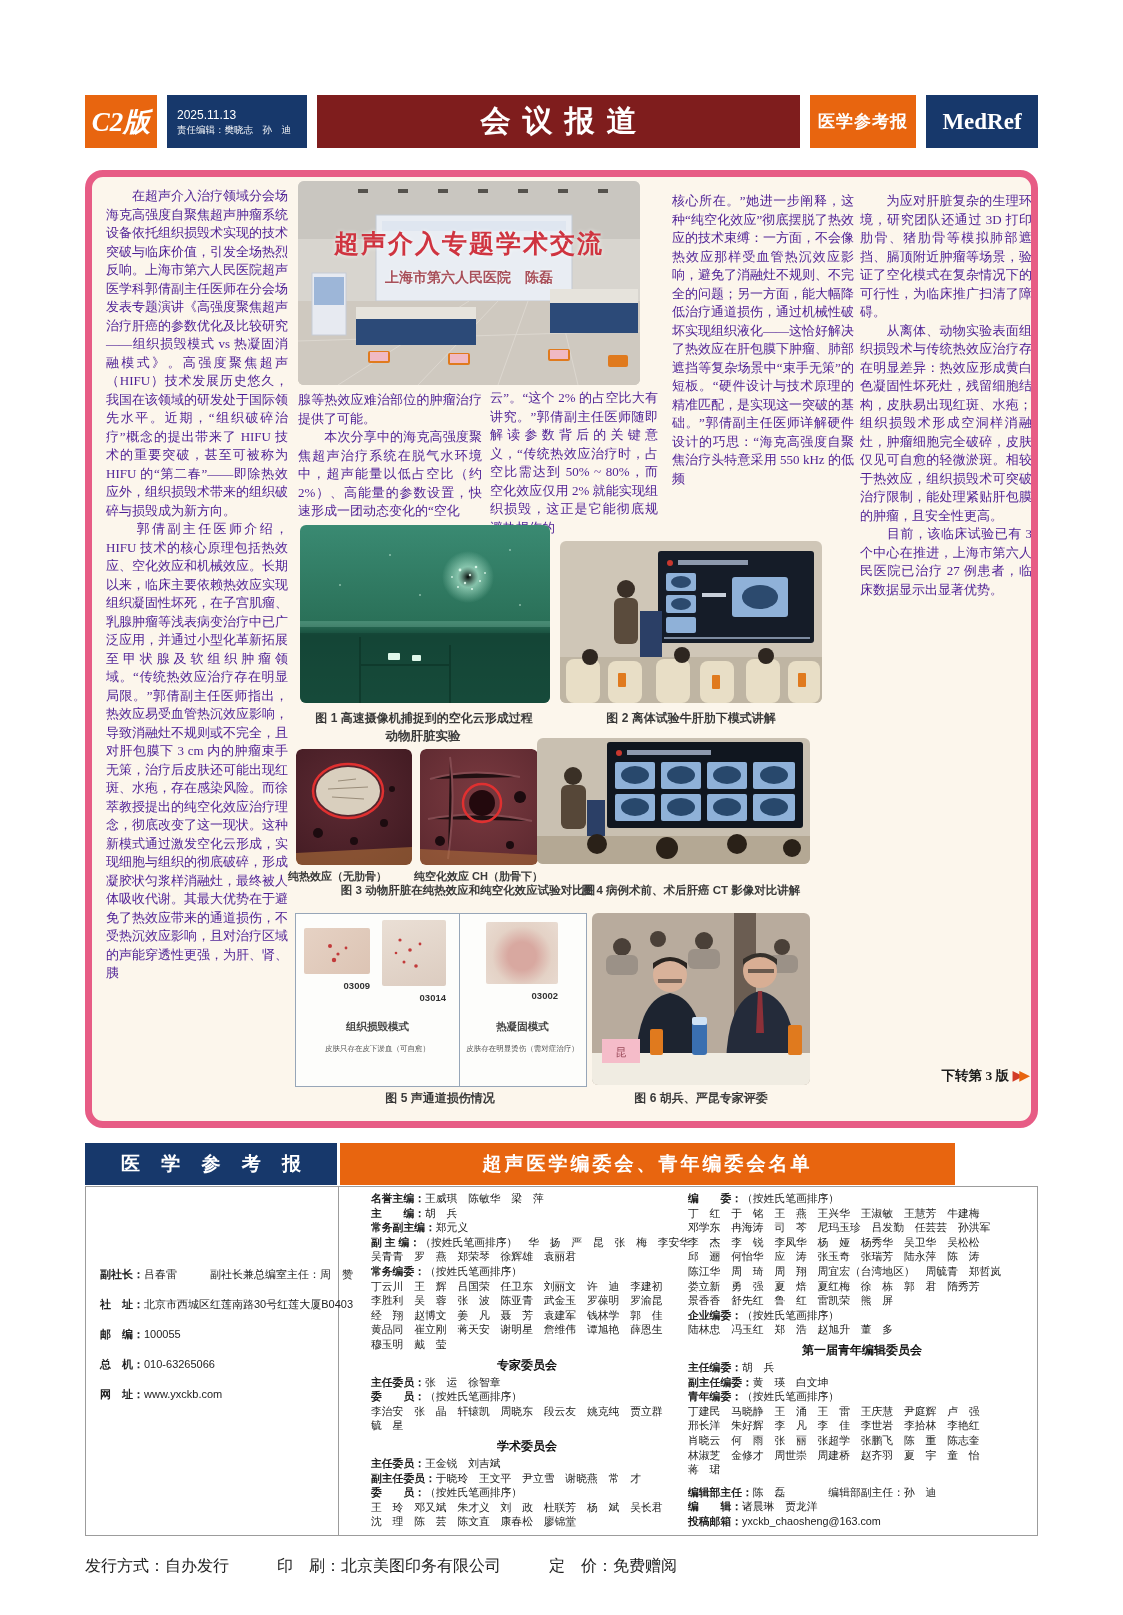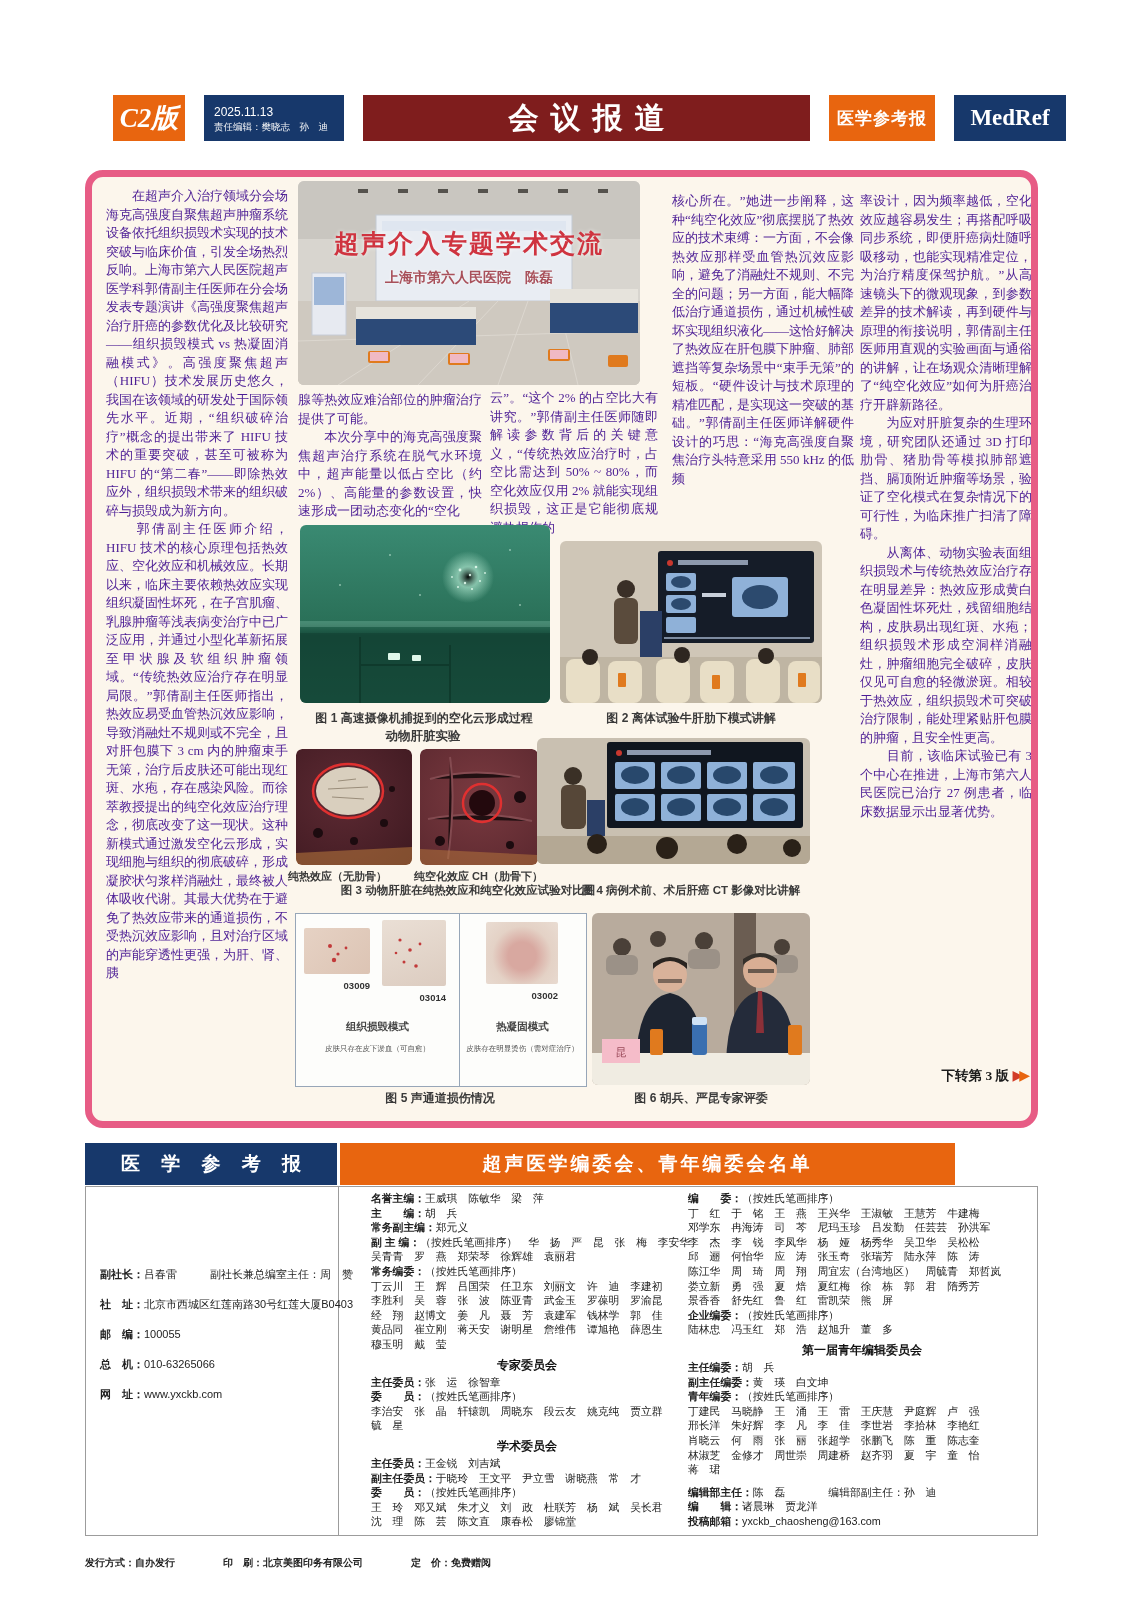--- a/index.html
+++ b/index.html
@@ -1,20 +1,20 @@
 <!DOCTYPE html>
 <html><head>
 <meta charset="utf-8">
 <style>
   html,body{margin:0;padding:0;background:#ffffff;}
   #page{position:relative;width:1123px;height:1615px;background:#fff;overflow:hidden;
         font-family:"Liberation Sans","DejaVu Sans",sans-serif;color:#1d1d1d;}
   .abs{position:absolute;}
   
-  #hdr{left:85px;top:95px;width:953px;height:46px;display:flex;gap:19px;margin-left:28px;}
+  #hdr{left:85px;top:95px;width:953px;height:53px;display:flex;gap:10px;}
   .hbox{height:100%;display:flex;align-items:center;justify-content:center;box-sizing:border-box;}
   .h-c2{width:72px;background:#e8650f;color:#fff;font-family:"Liberation Serif","DejaVu Serif",serif;
         font-weight:bold;font-size:27px;font-style:italic;}
   .h-date{width:140px;background:#17386b;color:#fff;flex-direction:column;align-items:flex-start;
           justify-content:center;padding-left:10px;}
   .h-date .d1{font-size:12px;line-height:16px;}
   .h-date .d2{font-size:9.5px;line-height:13px;opacity:.95;}
   .h-mid{flex:1;background:#7f1d1d;color:#fff;font-weight:bold;font-size:30px;letter-spacing:12px;text-indent:12px;}
   .h-brand{width:106px;background:#e8650f;color:#fff;font-weight:bold;font-size:17px;letter-spacing:1px;}
   .h-en{width:112px;background:#17386b;color:#fff;font-family:"Liberation Serif","DejaVu Serif",serif;
@@ -56,21 +56,21 @@
   #pubpane{position:absolute;left:0;top:0;width:253px;height:100%;border-right:1px solid #9c9c9c;box-sizing:border-box;}
   #pubpane .bl-line{padding-left:14px;font-size:11px;line-height:30px;white-space:nowrap;}
   #pubpane{padding-top:72px;}
   .listpane{position:absolute;top:4px;}
   .bl-line{font-size:10.8px;line-height:14.6px;white-space:nowrap;color:#222;}
   .bl-line b{font-weight:bold;}
   .ctitle{text-align:center;font-weight:bold;font-size:12px;line-height:16px;margin:5px 0 2px 0;color:#111;}
   #midpane{left:285px;width:312px;}
   #rightpane{left:602px;width:348px;}
   
-  #foot{left:85px;top:1556px;width:953px;display:flex;gap:48px;font-size:10px;color:#222;font-weight:bold;}
+  #foot{left:85px;top:1556px;width:953px;display:flex;gap:48px;font-size:16px;color:#222;}
   #foot span{white-space:nowrap;}
 </style>
 </head>
 <body>
 
 <div id="page">
 
   <div id="hdr" class="abs">
     <div class="hbox h-c2">C2版</div>
     <div class="hbox h-date">
@@ -93,21 +93,20 @@
           <div class="para">腺等热效应难治部位的肿瘤治疗提供了可能。</div>
           <div class="para">　　本次分享中的海克高强度聚焦超声治疗系统在脱气水环境中，超声能量以低占空比（约2%）、高能量的参数设置，快速形成一团动态变化的“空化</div>
         </div>
       <div class="col" style="left:398px;top:212px;width:168px;height:150px">
           <div class="para">云”。“这个 2% 的占空比大有讲究。”郭倩副主任医师随即解读参数背后的关键意义，“传统热效应治疗时，占空比需达到 50% ~ 80%，而空化效应仅用 2% 就能实现组织损毁，这正是它能彻底规避热损伤的</div>
         </div>
       <div class="col" style="left:580px;top:15px;width:182px;height:346px">
           <div class="para">核心所在。”她进一步阐释，这种“纯空化效应”彻底摆脱了热效应的技术束缚：一方面，不会像热效应那样受血管热沉效应影响，避免了消融灶不规则、不完全的问题；另一方面，能大幅降低治疗通道损伤，通过机械性破坏实现组织液化——这恰好解决了热效应在肝包膜下肿瘤、肺部遮挡等复杂场景中“束手无策”的短板。“硬件设计与技术原理的精准匹配，是实现这一突破的基础。”郭倩副主任医师详解硬件设计的巧思：“海克高强度自聚焦治疗头特意采用 550 kHz 的低频</div>
         </div>
       <div class="col" style="left:768px;top:15px;width:172px;height:872px">
-          <div class="para">率设计，因为频率越低，空化效应越容易发生；再搭配呼吸同步系统，即便肝癌病灶随呼吸移动，也能实现精准定位，为治疗精度保驾护航。”从高速镜头下的微观现象，到参数差异的技术解读，再到硬件与原理的衔接说明，郭倩副主任医师用直观的实验画面与通俗的讲解，让在场观众清晰理解了“纯空化效应”如何为肝癌治疗开辟新路径。</div>
           <div class="para">　　为应对肝脏复杂的生理环境，研究团队还通过 3D 打印肋骨、猪肋骨等模拟肺部遮挡、膈顶附近肿瘤等场景，验证了空化模式在复杂情况下的可行性，为临床推广扫清了障碍。</div>
           <div class="para">　　从离体、动物实验表面组织损毁术与传统热效应治疗存在明显差异：热效应形成黄白色凝固性坏死灶，残留细胞结构，皮肤易出现红斑、水疱；组织损毁术形成空洞样消融灶，肿瘤细胞完全破碎，皮肤仅见可自愈的轻微淤斑。相较于热效应，组织损毁术可突破治疗限制，能处理紧贴肝包膜的肿瘤，且安全性更高。</div>
           <div class="para">　　目前，该临床试验已有 3 个中心在推进，上海市第六人民医院已治疗 27 例患者，临床数据显示出显著优势。</div>
         </div>
 
       <div class="photo" style="left:206px;top:4px;width:342px;height:204px">
         <svg width="342" height="204" viewBox="0 0 342 204">
           <rect width="342" height="204" fill="#d8d5cf"></rect>
           <rect width="342" height="58" fill="#c9c6c0"></rect>
           <g fill="#55524d">

